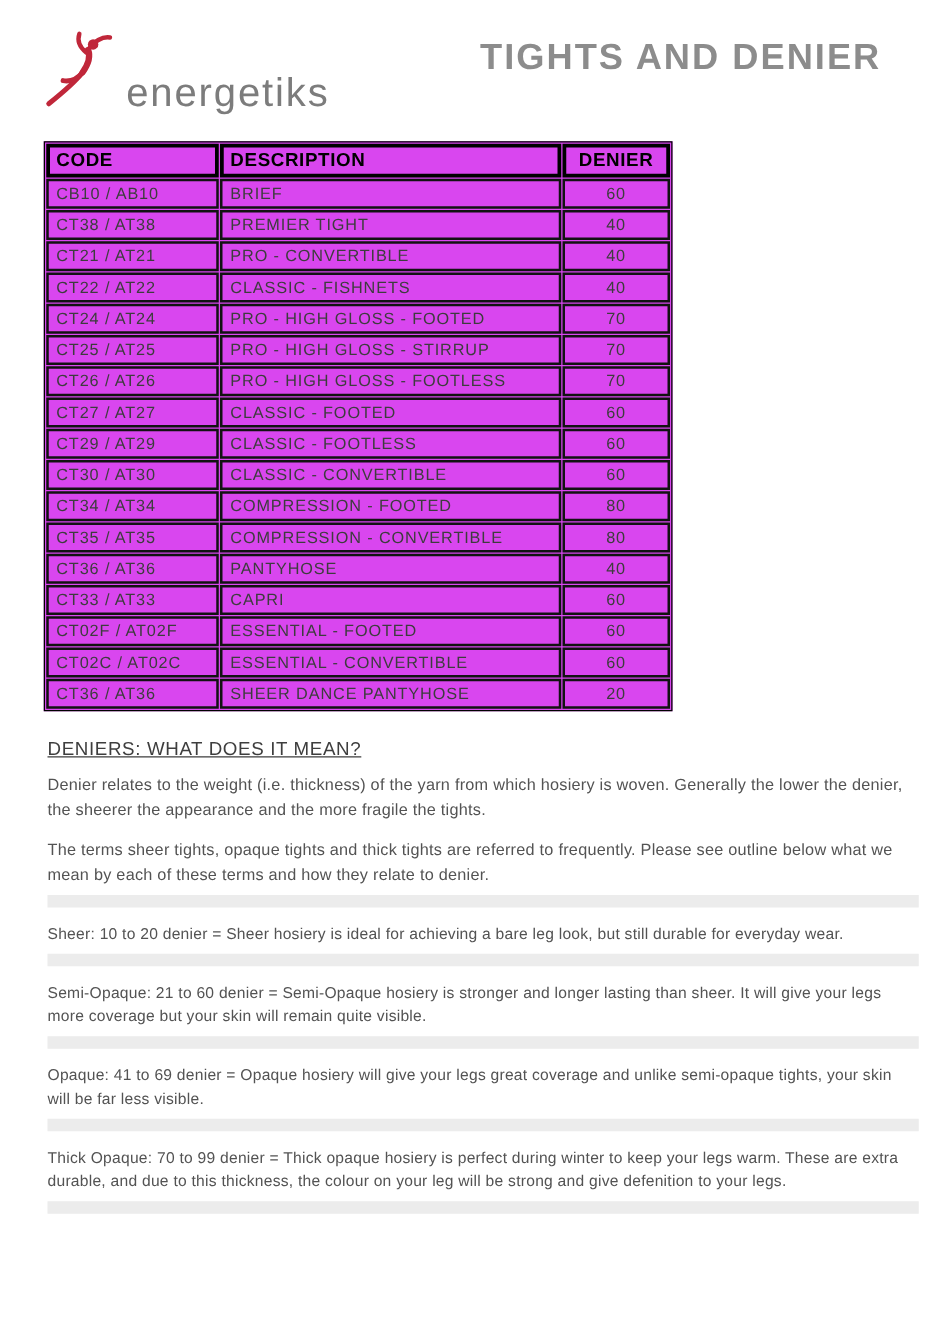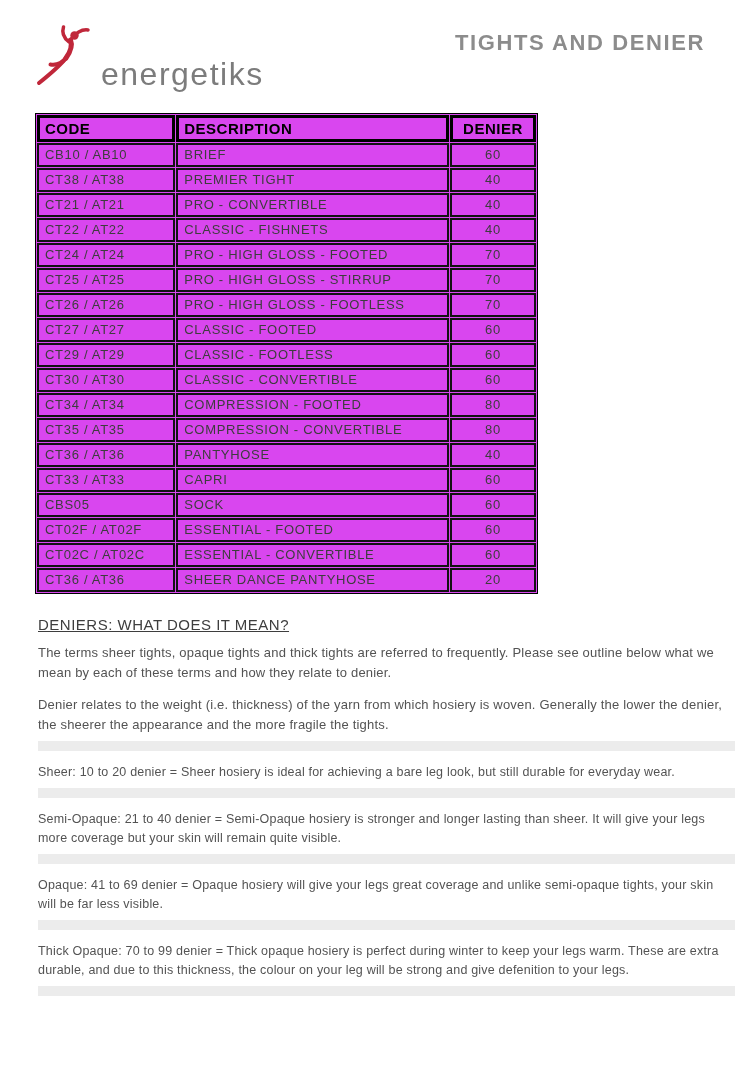--- a/index.html
+++ b/index.html
@@ -4,21 +4,21 @@
 <style>
   html,body{margin:0;padding:0;background:#fff;}
   body{font-family:"Liberation Sans","DejaVu Sans",sans-serif;}
   .page{position:relative;width:752px;height:1065px;background:#fff;overflow:hidden;}
 
   
   .header{position:relative;height:113px;}
   .logo{position:absolute;left:35px;top:16px;width:260px;height:80px;}
   .logo svg{position:absolute;left:0;top:4px;}
   .brand{position:absolute;left:66px;top:40px;font-size:32px;color:#7c7c7c;letter-spacing:1.5px;font-weight:400;}
-  .doc-title{position:absolute;right:47px;top:30px;font-size:22px;color:#8c8c8c;letter-spacing:1.6px;font-weight:700;}
+  .doc-title{position:absolute;right:47px;top:30px;font-size:29px;color:#8c8c8c;letter-spacing:1.6px;font-weight:700;}
 
   
   table.denier{border-collapse:separate;border-spacing:1px;table-layout:fixed;width:503px;margin-left:35px;background:#d946ef;border:1px solid #000;}
   table.denier th{border:3px solid #000;font-size:15px;font-weight:700;color:#000;text-align:left;padding:1px 5px;letter-spacing:0.5px;height:19px;line-height:19px;}
   table.denier td{border:2px solid #121212;font-size:13px;color:#3d3d3d;padding:0 6px;letter-spacing:0.7px;height:20px;line-height:20px;white-space:nowrap;overflow:hidden;}
   table.denier th.center, table.denier td.center{text-align:center;}
   col.c-code{width:138px;} col.c-desc{width:272px;} col.c-den{width:86px;}
 
   
   .info{margin:22px 38px 0 38px;width:697px;color:#555;}
@@ -128,51 +128,46 @@
           <td>CT36 / AT36</td>
           <td>PANTYHOSE</td>
           <td class="center">40</td>
         </tr>
         <tr>
           <td>CT33 / AT33</td>
           <td>CAPRI</td>
           <td class="center">60</td>
         </tr>
         <tr>
-          <td>CBS05</td>
-          <td>SOCK</td>
-          <td class="center">60</td>
-        </tr>
-        <tr>
           <td>CT02F / AT02F</td>
           <td>ESSENTIAL - FOOTED</td>
           <td class="center">60</td>
         </tr>
         <tr>
           <td>CT02C / AT02C</td>
           <td>ESSENTIAL - CONVERTIBLE</td>
           <td class="center">60</td>
         </tr>
         <tr>
           <td>CT36 / AT36</td>
           <td>SHEER DANCE PANTYHOSE</td>
           <td class="center">20</td>
         </tr>
       </tbody>
   </table>
 
   <div class="info">
     <h2 class="info-heading">DENIERS: WHAT DOES IT MEAN?</h2>
+    <p class="body-text">Denier relates to the weight (i.e. thickness) of the yarn from which hosiery is woven. Generally the lower the denier, the sheerer the appearance and the more fragile the tights.</p>
     <p class="body-text">The terms sheer tights, opaque tights and thick tights are referred to frequently. Please see outline below what we mean by each of these terms and how they relate to denier.</p>
-    <p class="body-text">Denier relates to the weight (i.e. thickness) of the yarn from which hosiery is woven. Generally the lower the denier, the sheerer the appearance and the more fragile the tights.</p>
     <div>
         <div class="divider"></div>
         <p class="section-text">Sheer: 10 to 20 denier = Sheer hosiery is ideal for achieving a bare leg look, but still durable for everyday wear.</p>
         <div class="divider"></div>
-        <p class="section-text">Semi-Opaque: 21 to 40 denier = Semi-Opaque hosiery is stronger and longer lasting than sheer. It will give your legs more coverage but your skin will remain quite visible.</p>
+        <p class="section-text">Semi-Opaque: 21 to 60 denier = Semi-Opaque hosiery is stronger and longer lasting than sheer. It will give your legs more coverage but your skin will remain quite visible.</p>
         <div class="divider"></div>
         <p class="section-text">Opaque: 41 to 69 denier = Opaque hosiery will give your legs great coverage and unlike semi-opaque tights, your skin will be far less visible.</p>
         <div class="divider"></div>
         <p class="section-text">Thick Opaque: 70 to 99 denier = Thick opaque hosiery is perfect during winter to keep your legs warm. These are extra durable, and due to this thickness, the colour on your leg will be strong and give defenition to your legs.</p>
         <div class="divider"></div>
       </div>
   </div>
 
 </div>
 

